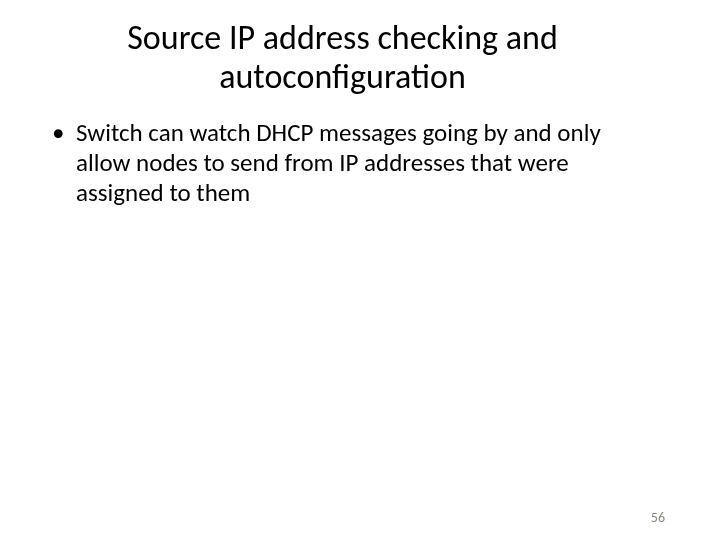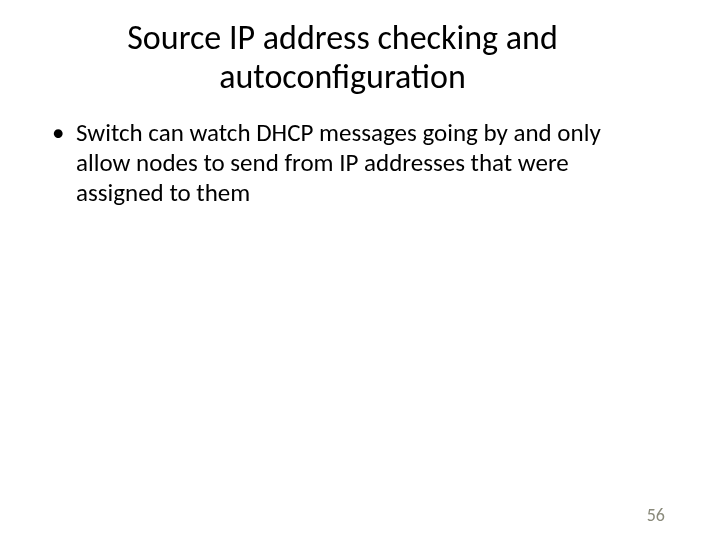--- a/index.html
+++ b/index.html
@@ -46,21 +46,21 @@
     position: absolute;
     left: 4px;
     top: 0;
     font-size: 25px;
     line-height: 1.2;
   }
   .pagenum {
     position: absolute;
     right: 20px;
     bottom: 14px;
-    font-size: 18px;
+    font-size: 14px;
     color: #8a8a7b;
   }
 </style>
 </head>
 <body>
 
 <div class="slide">
   <div class="title">Source IP address checking and autoconfiguration</div>
   <div class="body">
     <ul class="bullets">

